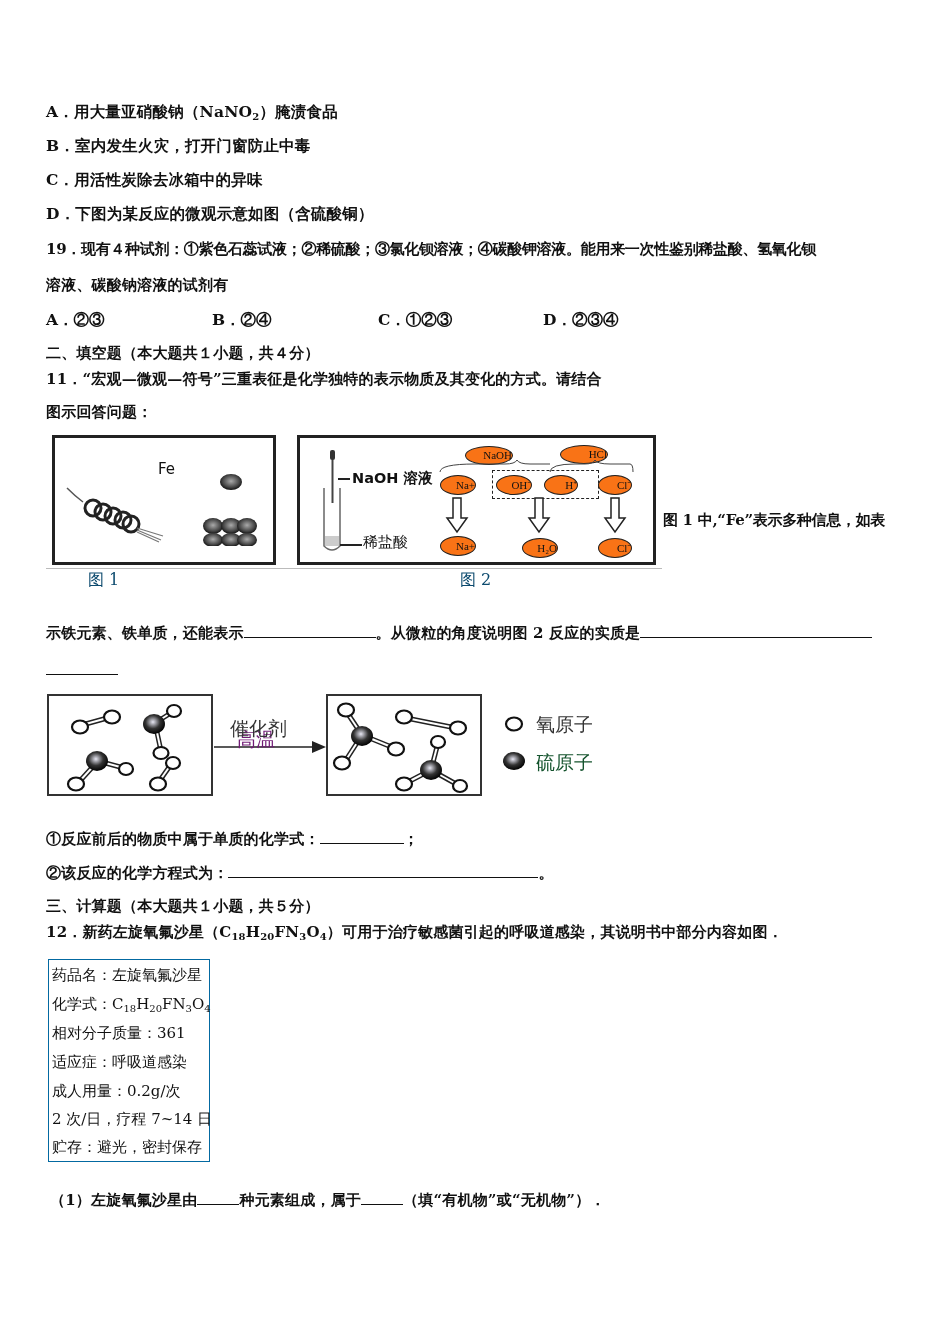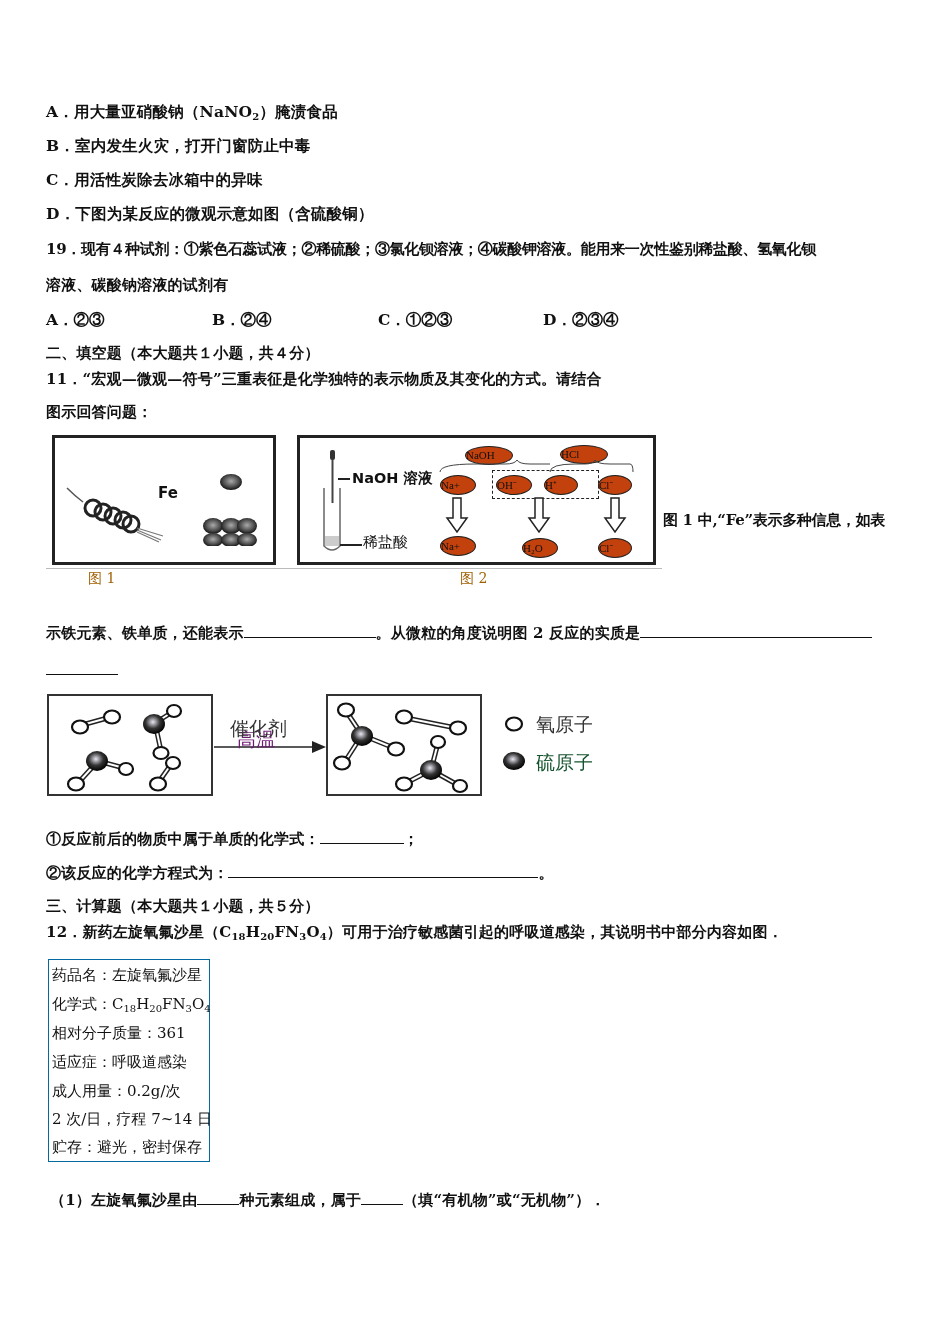--- a/index.html
+++ b/index.html
@@ -3,23 +3,23 @@
 <meta charset="utf-8">
 <style>
   html, body { margin:0; padding:0; background:#ffffff; }
   body { width:950px; height:1344px; position:relative; overflow:hidden;
          font-family:"DejaVu Serif","Liberation Serif",serif; color:#111; }
   .line { position:absolute; left:46px; font-size:15.5px; font-weight:bold; white-space:nowrap; letter-spacing:0.2px; }
   .opt { position:absolute; font-size:15.5px; font-weight:bold; white-space:nowrap; }
   sub { font-size:10px; vertical-align:-3px; }
   .blank { display:inline-block; border-bottom:1.5px solid #111; height:14px; vertical-align:baseline; }
   .fig { position:absolute; border:3px solid #222; background:#fff; box-sizing:border-box; }
-  .caption { position:absolute; font-size:14px; color:#a16207; font-family:"DejaVu Serif",serif; }
+  .caption { position:absolute; font-size:16px; color:#0c4a6e; font-family:"DejaVu Serif",serif; }
   .hr { position:absolute; height:1px; background:#bbb; }
-  .ellipse { position:absolute; border:1.6px solid #222; border-radius:50%; font-size:11px; text-align:left; background:#c2410c; font-family:"Liberation Serif",serif; }
+  .ellipse { position:absolute; border:1.6px solid #222; border-radius:50%; font-size:11px; text-align:right; background:#f97316; font-family:"Liberation Serif",serif; }
   .sans { font-family:"DejaVu Sans","Liberation Sans",sans-serif; }
   .label-box { position:absolute; border:1px solid #0369a1; background:#fff; box-sizing:border-box; }
   .label-row { position:absolute; left:3px; font-size:15px; font-family:"DejaVu Serif",serif; font-weight:normal; white-space:nowrap; color:#111; }
 </style>
 </head>
 <body>
 
 <div class="line" style="top:102px;">
   <span>A．</span><span>用大量亚硝酸钠（NaNO</span><sub>2</sub><span>）腌渍食品</span>
 </div>
@@ -38,21 +38,21 @@
 <div class="opt" style="top:310px; left:46px;">A．②③</div>
 <div class="opt" style="top:310px; left:212px;">B．②④</div>
 <div class="opt" style="top:310px; left:378px;">C．①②③</div>
 <div class="opt" style="top:310px; left:543px;">D．②③④</div>
 
 <div class="line" style="top:344px; font-size:15px;">二、填空题（本大题共１小题，共４分）</div>
 <div class="line" style="top:370px; font-size:15px;">11．“宏观—微观—符号”三重表征是化学独特的表示物质及其变化的方式。请结合</div>
 <div class="line" style="top:403px; font-size:15px;">图示回答问题：</div>
 
 <div class="fig" style="left:52px; top:435px; width:224px; height:130px;">
-  <span class="sans" style="position:absolute; left:103px; top:46px; font-size:15px; font-weight:bold;">Fe</span>
+  <span class="sans" style="position:absolute; left:103px; top:22px; font-size:15px; font-weight:normal;">Fe</span>
   <svg style="position:absolute; left:8px; top:40px;" width="110" height="70">
     <path d="M4 10 Q12 18 20 24" stroke="#555" stroke-width="1.5" fill="none"></path>
     <g fill="none" stroke="#222" stroke-width="3">
       <ellipse cx="30" cy="30" rx="8" ry="8"></ellipse>
         <ellipse cx="40" cy="34" rx="8" ry="8"></ellipse>
       <ellipse cx="50" cy="38" rx="8" ry="8"></ellipse>
         <ellipse cx="60" cy="42" rx="8" ry="8"></ellipse>
       <ellipse cx="68" cy="46" rx="8" ry="8"></ellipse>
     </g>
     <path d="M74 50 L100 58 M74 52 L98 62 M74 54 L96 64" stroke="#777" stroke-width="1.2"></path>

